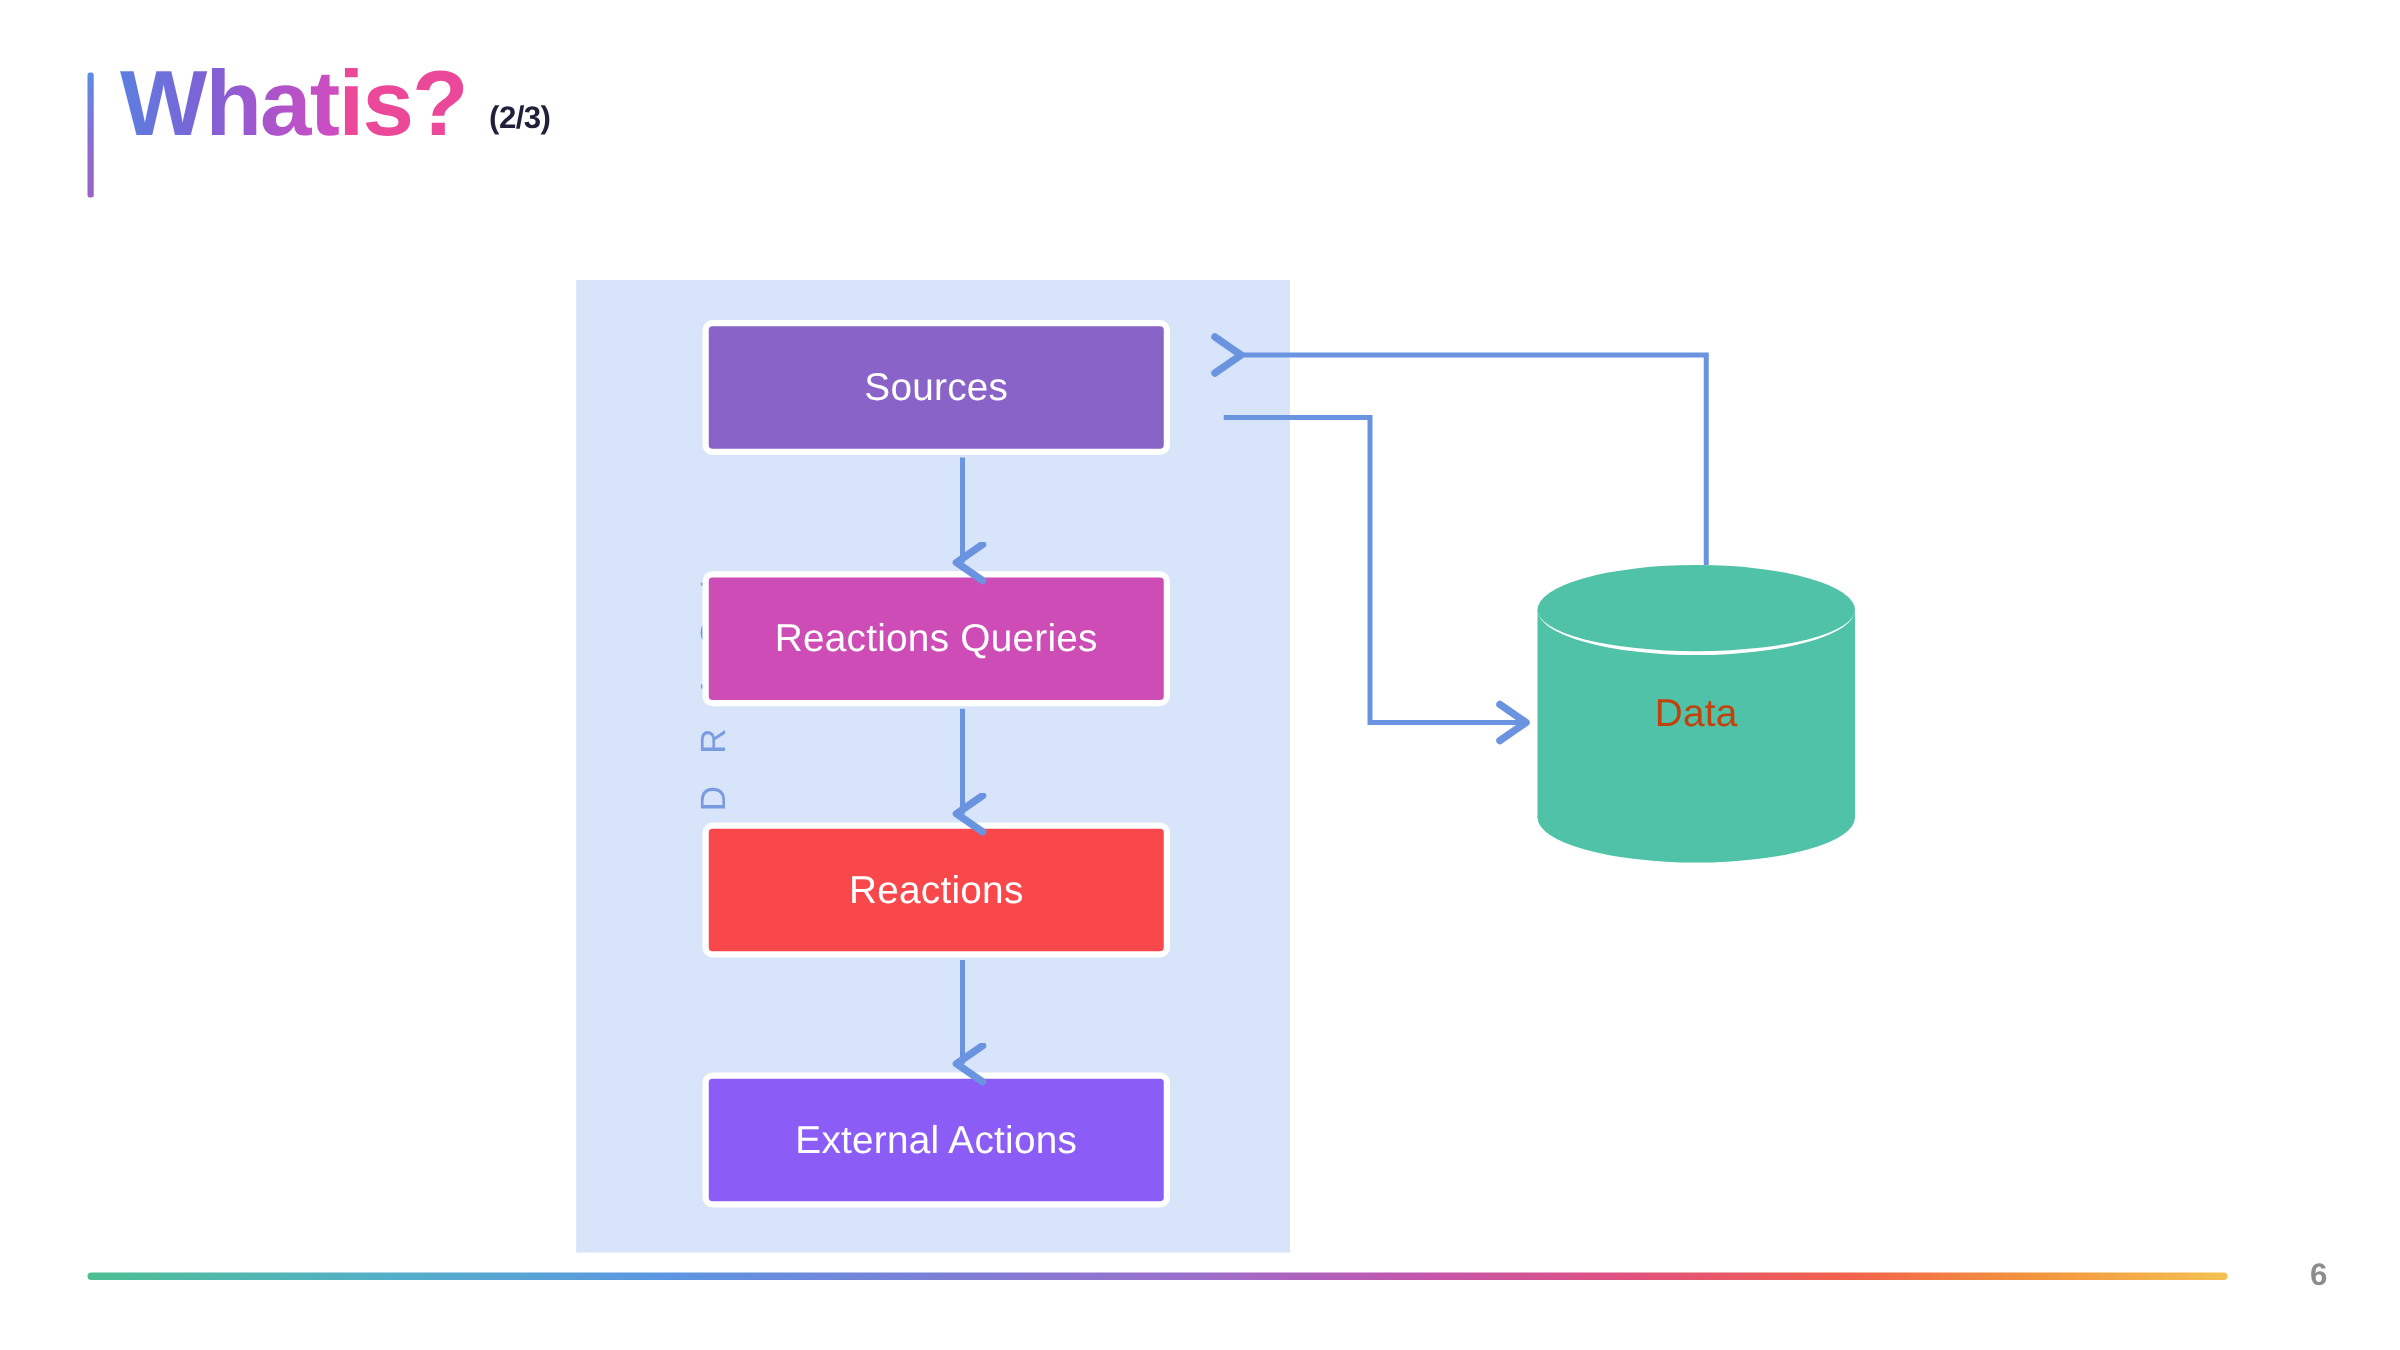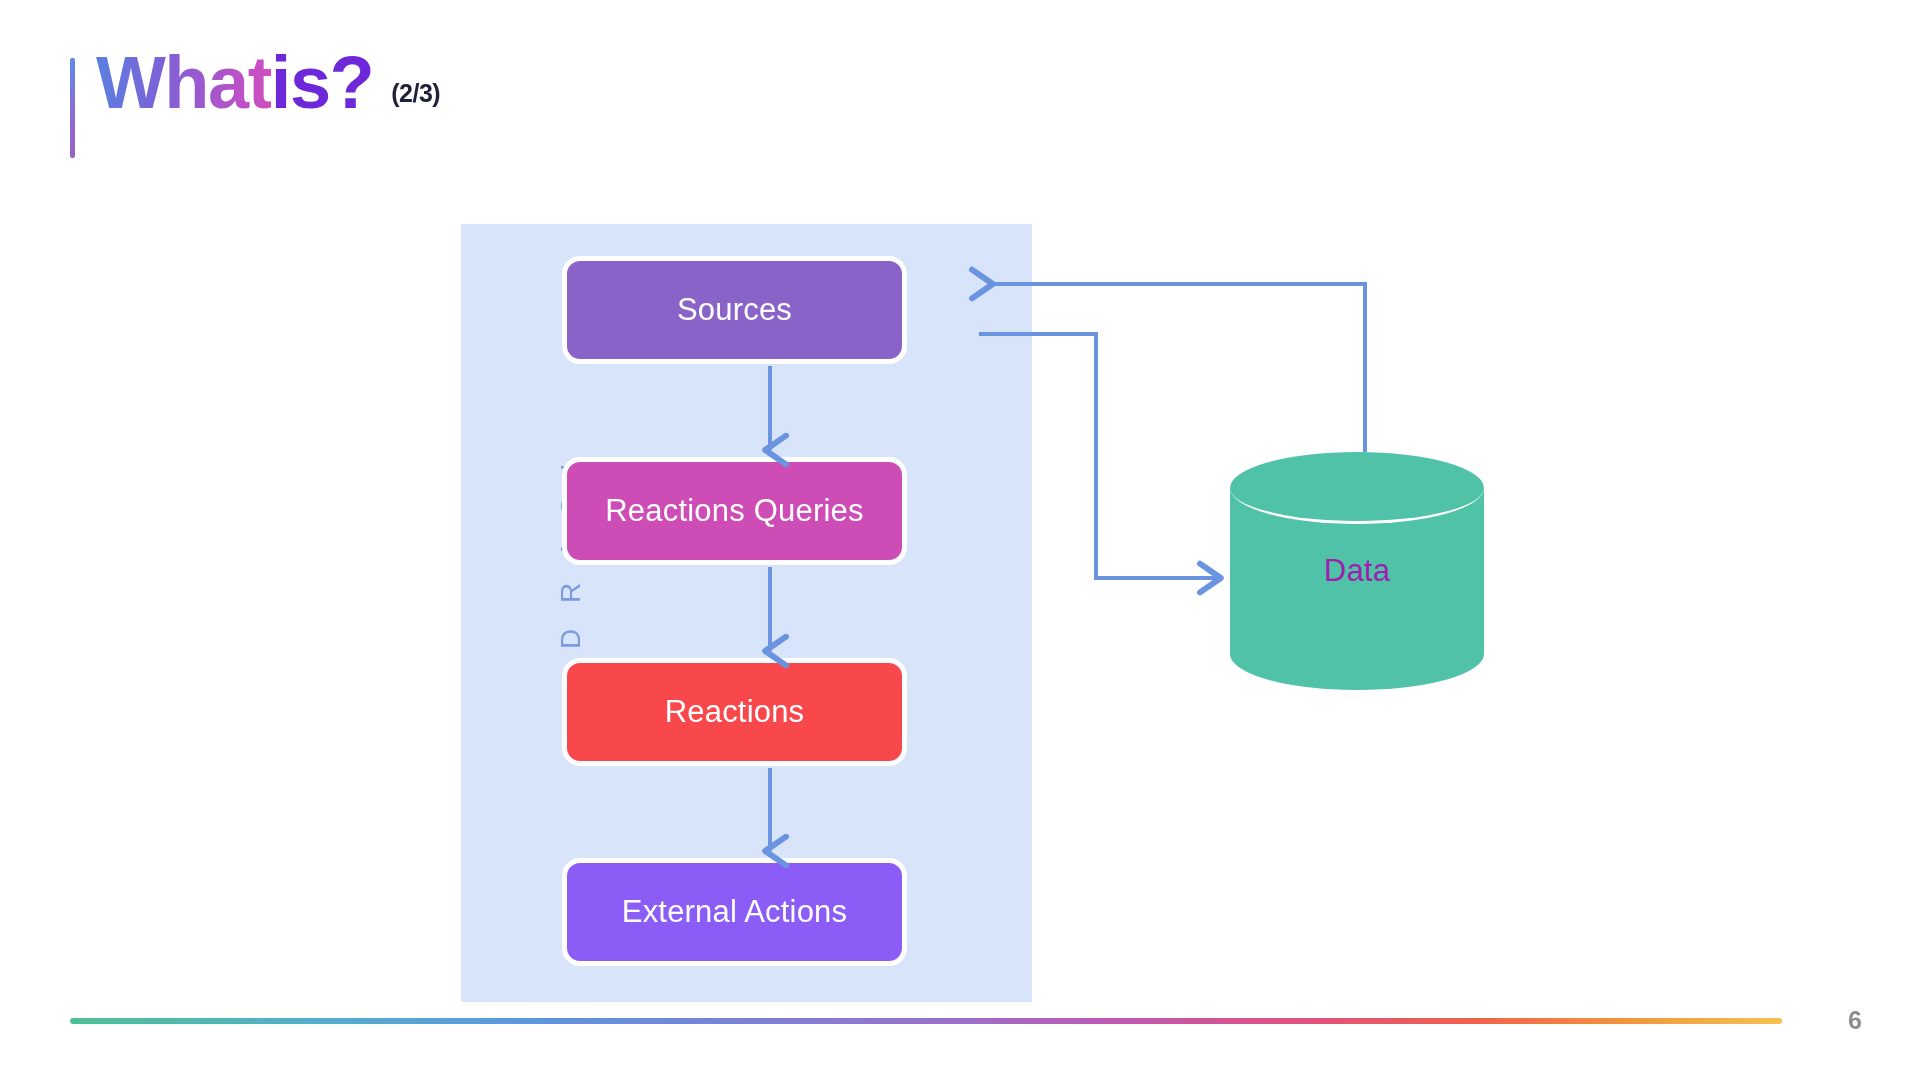--- a/index.html
+++ b/index.html
@@ -47,21 +47,21 @@
 
   .title-word-grad {
     background: linear-gradient(90deg, #5B7FE0 0%, #7D62D6 38%, #A955CC 68%, #D14DC0 100%);
     -webkit-background-clip: text;
     background-clip: text;
     color: transparent;
     -webkit-text-fill-color: transparent;
   }
 
   .title-word-dark {
-    color: #6d28d9;
+    color: #ec4899;
   }
 
   .title-counter {
     margin-left: 18px;
     font-size: 25px;
     font-weight: 700;
     color: #1E2139;
     letter-spacing: -0.5px;
     position: relative;
     top: -6px;
@@ -97,23 +97,23 @@
     font-size: 28px;
     font-weight: 400;
     letter-spacing: 9px;
     color: #7B9BE0;
     white-space: nowrap;
   }
 
   .node {
     position: absolute;
     left: 562px;
-    width: 345px;
+    width: 374px;
     height: 108px;
-    border-radius: 18px;
+    border-radius: 8px;
     border: 5px solid #ffffff;
     display: flex;
     align-items: center;
     justify-content: center;
     color: #ffffff;
     font-size: 31px;
     font-weight: 400;
     letter-spacing: 0.2px;
   }
 
@@ -150,21 +150,21 @@
     background: #4FC2A7;
     border-radius: 50%;
   }
   .cyl-label {
     position: absolute;
     left: 0; top: 0;
     width: 254px; height: 238px;
     display: flex;
     align-items: center;
     justify-content: center;
-    color: #a21caf;
+    color: #c2410c;
     font-size: 31px;
     letter-spacing: 0.2px;
     z-index: 3;
   }
 
   .wires { position: absolute; left: 0; top: 0; width: 1920px; height: 1080px; }
 
   
   .footer-bar {
     position: absolute;

